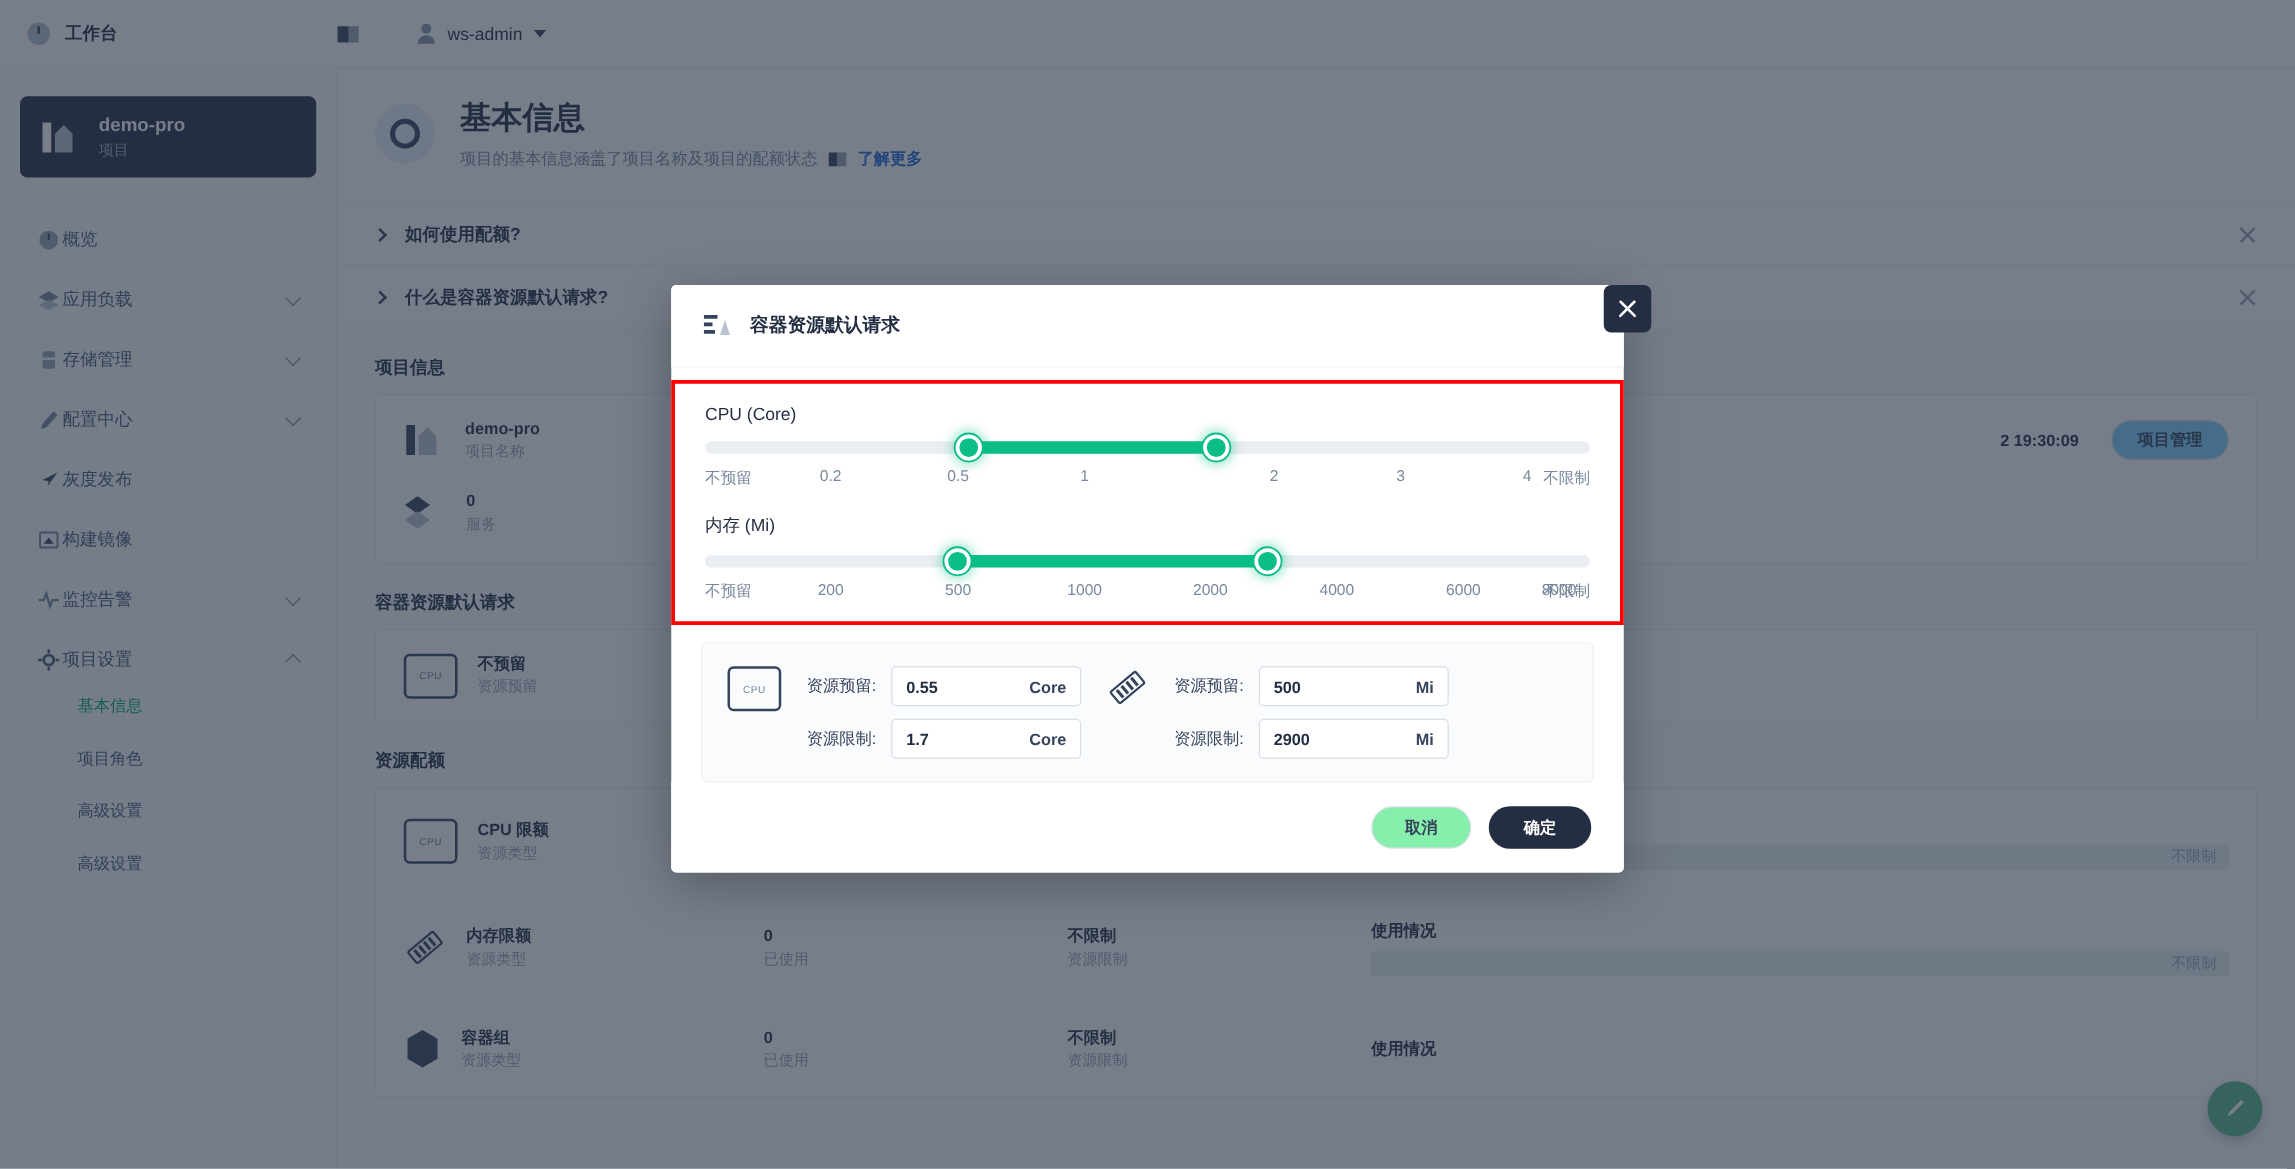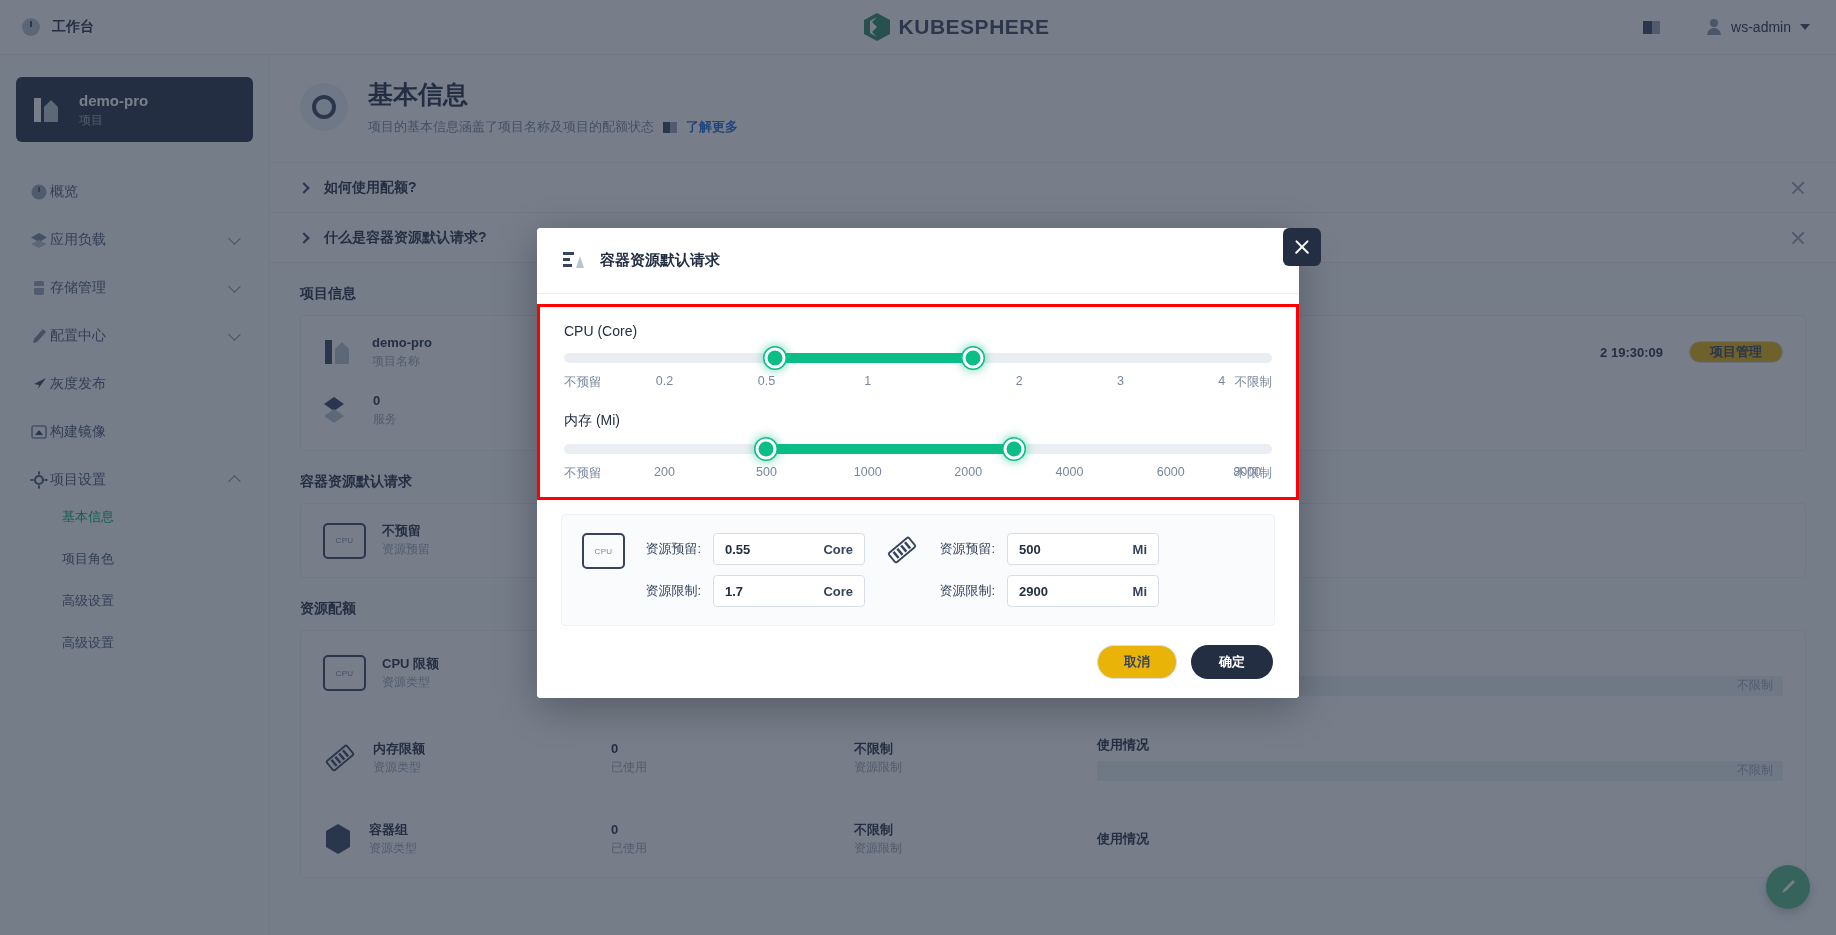--- a/index.html
+++ b/index.html
@@ -116,22 +116,22 @@
   .ic-col .t2 { font-size: 12px; color: #9aa4b5; line-height: 1.45;}
   .ic-usage { flex: 1; }
   .usage-bar {
     margin-top: 7px; height: 20px; background: #eaeef2; border-radius: 2px;
     display: flex; align-items: center; justify-content: flex-end; padding-right: 10px;
   }
   .usage-bar span { font-size: 12px; color: #9aa4b5; }
   .ic-right { display: flex; align-items: center; gap: 26px; }
   .time-text { font-size: 13px; font-weight: 700; color: #242e42; }
   .btn-ghost {
-    border: 1px solid #d8dee5; background: #eab308; border-radius: 20px;
-    height: 22px; padding: 0 20px; font-size: 13px; color: #36435c; cursor: pointer;
+    border: 1px solid #d8dee5; background: #7dd3fc; border-radius: 20px;
+    height: 32px; padding: 0 20px; font-size: 13px; color: #36435c; cursor: pointer;
     font-family: inherit; font-weight: 700;
   }
   .cpu-chip {
     width: 43px; height: 36px; border: 2.2px solid #36435c; border-radius: 5px;
     display: flex; align-items: center; justify-content: center; flex: none;
     font-size: 8px; color: #79879c; letter-spacing: .4px;
   }
   .mem-stick { width: 34px; height: 34px; flex: none; }
   .svc-diamond { width: 34px; height: 34px; flex: none; }
   .pod-icon { width: 30px; height: 34px; flex: none; }
@@ -215,46 +215,38 @@
     font-size: 13px; font-weight: 700; color: #242e42; font-family: inherit; width: 100%;
   }
   .inp .unit { font-size: 13px; font-weight: 700; color: #36435c; }
 
   .modal-foot {
     height: 72px; display: flex; align-items: center; justify-content: flex-end; gap: 14px;
     padding: 0 26px; background: #fff; border-radius: 0 0 4px 4px;
   }
   .btn-cancel {
     height: 34px; padding: 0 26px; border-radius: 18px; border: 1px solid #d8dee5;
-    background: #eab308; font-size: 13px; font-weight: 700; color: #36435c; cursor: pointer;
+    background: #86efac; font-size: 13px; font-weight: 700; color: #36435c; cursor: pointer;
     font-family: inherit;
   }
   .btn-ok {
     height: 34px; padding: 0 28px; border-radius: 18px; border: none;
     background: #242e42; font-size: 13px; font-weight: 700; color: #fff; cursor: pointer;
     font-family: inherit;
   }
 </style>
 </head>
 <body>
 
 <div id="app-root">
 
   <div class="navbar">
     <div class="nav-left">
       <span class="nav-workbench-icon"></span>
       <span class="nav-workbench-text">工作台</span>
-    </div>
-    <div class="nav-center">
-      <svg class="ks-logo" viewBox="0 0 26 28">
-        <path d="M13 0 L26 7 L26 21 L13 28 L0 21 L0 7 Z" fill="#2f8a62"></path>
-        <path d="M13 4 L8 9 L13 14 L8 19 L13 24 L6 20 L6 8 Z" fill="#ffffff"></path>
-        <path d="M19 8 L15 12 L19 16 L15 20 L19 24 L20 21 L20 11 Z" fill="#ffffff" opacity=".0"></path>
-      </svg>
-      <span class="ks-word">KUBESPHERE</span>
     </div>
     <div class="nav-right">
       <span class="nav-flag">
           <i class="a"></i>
           <i class="b"></i>
         </span>
       <span class="nav-user">
         <span class="nav-avatar"></span>
         <span class="nav-username">ws-admin</span>
         <span class="caret-down"></span>
@@ -318,20 +310,27 @@
       </div>
 
       <div class="menu-item">
         <svg class="mi-icon" viewBox="0 0 18 18">
           <rect x="2" y="3" width="14" height="12" rx="1.5" fill="none" stroke="#79879c" stroke-width="1.6"></rect>
           <path d="M5 12 L9 7 L13 12 Z" fill="#36435c"></path>
         </svg>
         <span class="mi-label">构建镜像</span>
       </div>
 
+      <div class="menu-item">
+        <svg class="mi-icon" viewBox="0 0 18 18">
+          <path d="M1 9 H5 L7 4 L10 14 L12 9 H17" fill="none" stroke="#79879c" stroke-width="1.8"></path>
+        </svg>
+        <span class="mi-label">监控告警</span>
+        <span class="chev"></span>
+      </div>
 
       <div class="menu-item">
         <svg class="mi-icon" viewBox="0 0 18 18">
           <circle cx="9" cy="9" r="4" fill="none" stroke="#4a5974" stroke-width="2.2"></circle>
           <g fill="#4a5974">
             <rect x="8" y="0.5" width="2" height="3"></rect>
               <rect x="8" y="14.5" width="2" height="3"></rect>
             <rect x="0.5" y="8" width="3" height="2"></rect>
               <rect x="14.5" y="8" width="3" height="2"></rect>
           </g>

